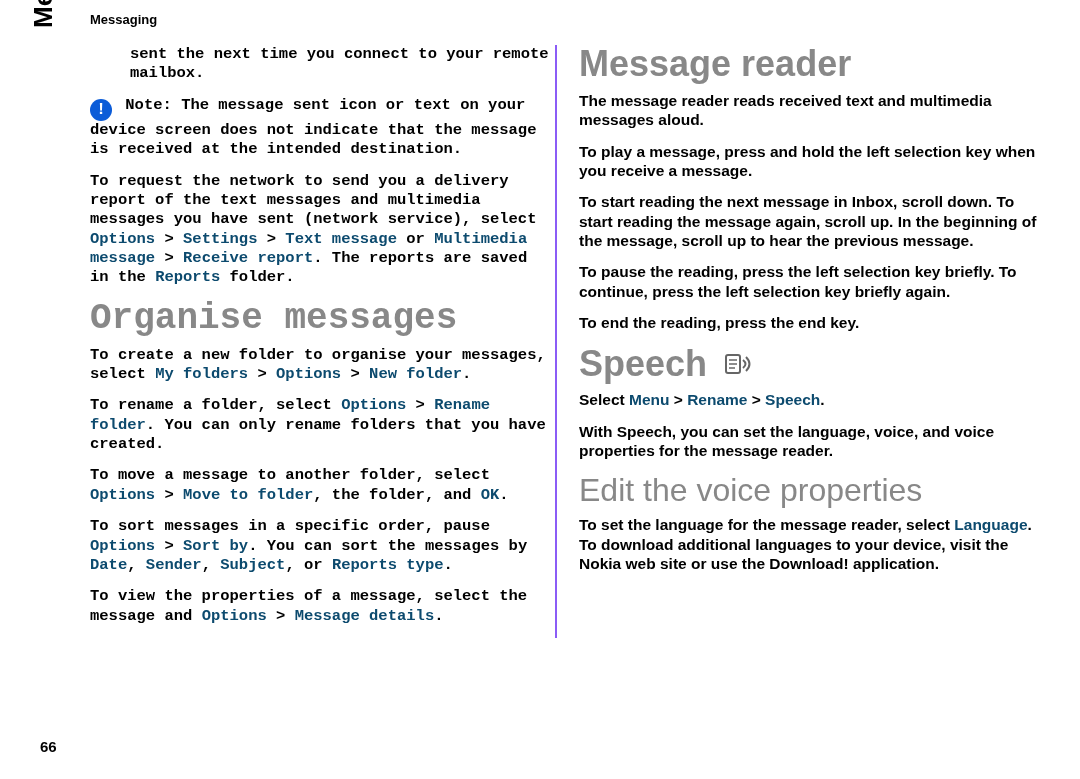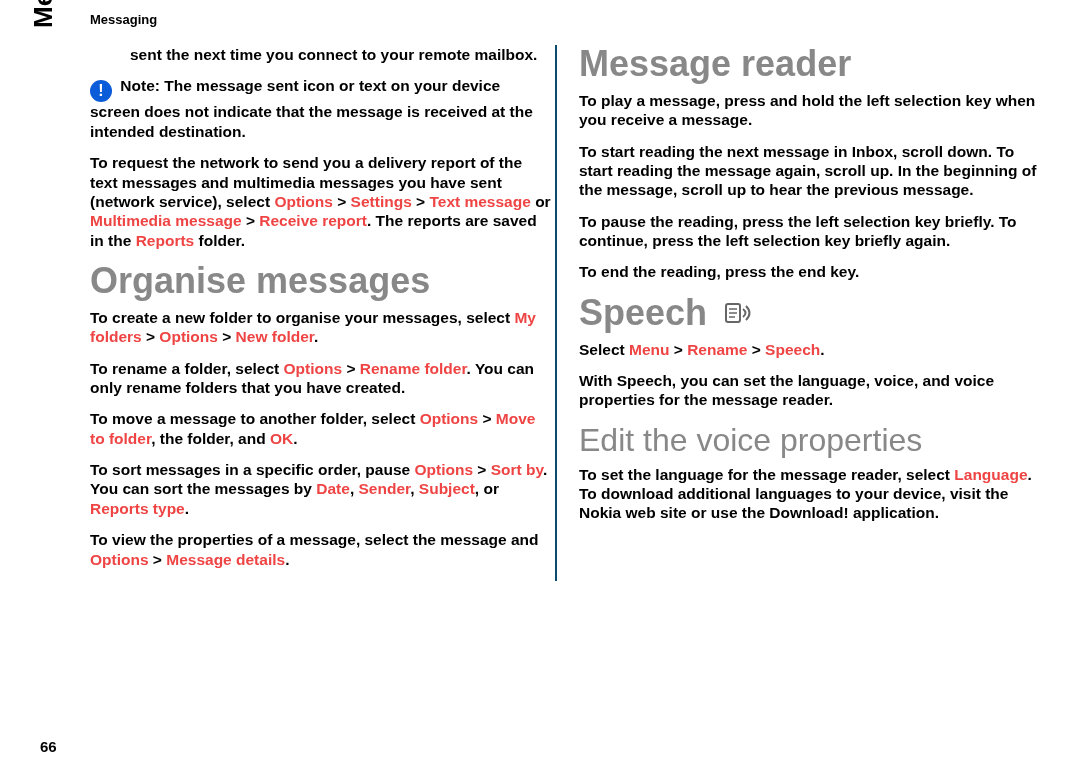--- a/index.html
+++ b/index.html
@@ -37,25 +37,25 @@
   }
   .columns {
     display: flex;
     gap: 0;
     margin-top: 18px;
   }
   .col {
     flex: 1;
     padding: 0 20px;
   }
-  .col.left { padding-left: 20px; padding-right: 4px; }
+  .col.left { padding-left: 20px; padding-right: 4px; font-family: Liberation Mono, monospace; }
   .col.right {
     padding-left: 22px;
     padding-right: 10px;
-    border-left: 2px solid #0c4a6e;
+    border-left: 2px solid #8b5cf6;
   }
   p {
     font-size: 15.5px;
     line-height: 1.25;
     font-weight: bold;
     color: #000;
     margin-bottom: 12px;
     text-align: left;
   }
   h1.section {
@@ -64,21 +64,21 @@
     color: #888;
     margin: 10px 0 8px 0;
     line-height: 1.05;
   }
   h2.subsection {
     font-size: 32px;
     font-weight: normal;
     color: #888;
     margin: 12px 0 6px 0;
   }
-  .kw { color: #ef4444; font-weight: bold; }
+  .kw { color: #0c4a6e; font-weight: bold; }
   .note-icon {
     display: inline-block;
     width: 22px; height: 22px;
     border-radius: 50%;
     background: #0b5cd8;
     color: #fff;
     text-align: center;
     line-height: 22px;
     font-weight: bold;
     font-size: 16px;
@@ -147,20 +147,21 @@
       <p>
         <span>To view the properties of a message, select the message and </span><span class="kw">Options</span><span> &gt; </span><span class="kw">Message details</span><span>.</span>
       </p>
 
     </div>
 
     <div class="col right">
 
       <h1 class="section" style="margin-top:0;">Message reader</h1>
 
+      <p>The message reader reads received text and multimedia messages aloud.</p>
       <p>To play a message, press and hold the left selection key when you receive a message.</p>
       <p>To start reading the next message in Inbox, scroll down. To start reading the message again, scroll up. In the beginning of the message, scroll up to hear the previous message.</p>
       <p>To pause the reading, press the left selection key briefly. To continue, press the left selection key briefly again.</p>
       <p>To end the reading, press the end key.</p>
 
       <h1 class="section">
         <span>Speech</span>
         <span class="speech-icon">
           <svg viewBox="0 0 30 28">
             <rect x="3" y="5" width="14" height="18" rx="2" fill="none" stroke="#666" stroke-width="2"></rect>

